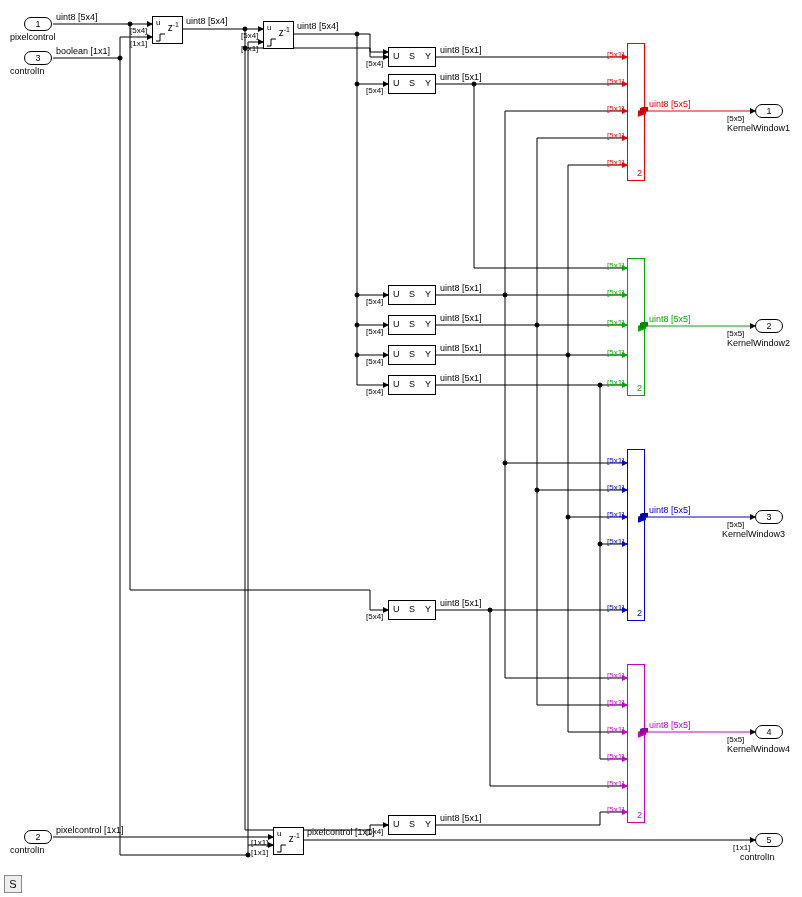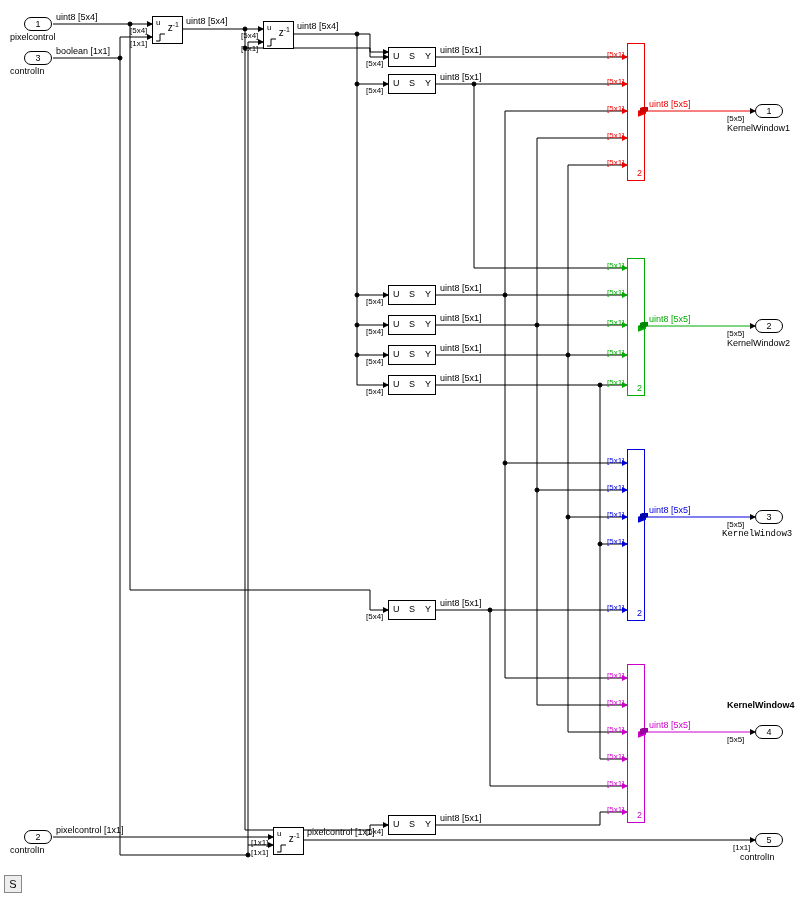--- a/index.html
+++ b/index.html
@@ -354,27 +354,27 @@
 <div class="port port-out" style="left:755px;top:319px;">
   <span>2</span>
 </div>
 <div class="label dim-label" style="left:727px;top:329px;">[5x5]</div>
 <div class="label" style="left:727px;top:338px;">KernelWindow2</div>
 
 <div class="port port-out" style="left:755px;top:510px;">
   <span>3</span>
 </div>
 <div class="label dim-label" style="left:727px;top:520px;">[5x5]</div>
-<div class="label" style="left:722px;top:529px;font-family:Liberation Mono, monospace;">KernelWindow3</div>
+<div class="label" style="left:722px;top:529px;">KernelWindow3</div>
 
 <div class="port port-out" style="left:755px;top:725px;">
   <span>4</span>
 </div>
 <div class="label dim-label" style="left:727px;top:735px;">[5x5]</div>
-<div class="label" style="left:727px;top:700px;font-weight:bold;">KernelWindow4</div>
+<div class="label" style="left:727px;top:744px;">KernelWindow4</div>
 
 <div class="port port-out" style="left:755px;top:833px;">
   <span>5</span>
 </div>
 <div class="label dim-label" style="left:733px;top:843px;">[1x1]</div>
 <div class="label" style="left:740px;top:852px;">controlIn</div>
 
 <div class="status-box">
   <span>S</span>
 </div>

